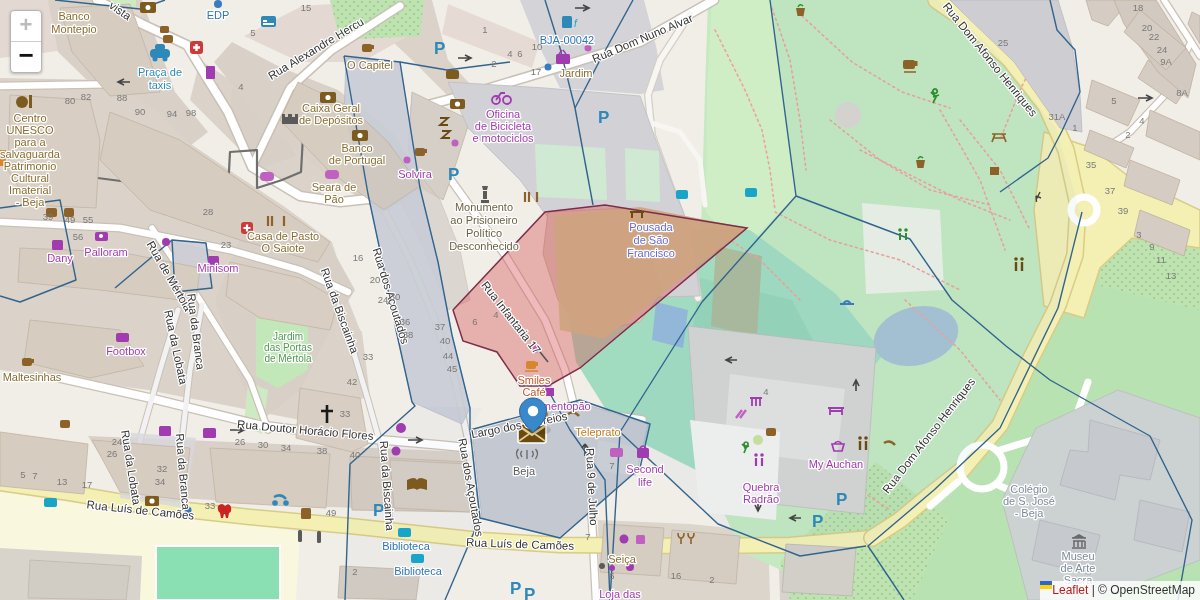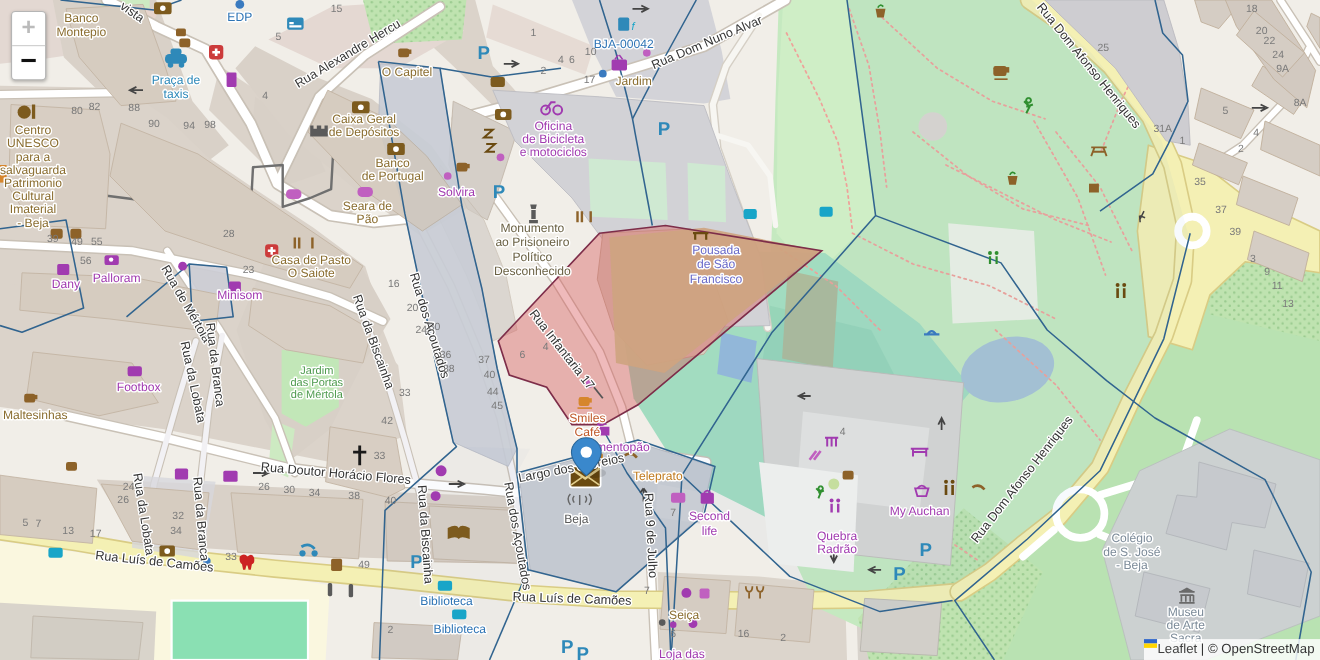--- a/index.html
+++ b/index.html
@@ -2,21 +2,21 @@
 <html><head>
 <meta charset="utf-8">
 <style>
 html,body{margin:0;padding:0;background:#fff}
 #map{position:relative;width:1200px;height:600px;overflow:hidden;background:#f1eee8;font-family:"Liberation Sans",sans-serif}
 #map svg{position:absolute;left:0;top:0}
 .zctl{position:absolute;left:10px;top:10px;width:30px;background:#fff;border:1px solid #b5b5b5;border-radius:4px;box-shadow:0 1px 3px rgba(0,0,0,.25);z-index:50}
 .zctl .zin{height:30px;line-height:28px;text-align:center;font-size:22px;color:#bbb;border-bottom:1px solid #ccc;font-weight:bold}
 .zctl .zout{height:30px;line-height:26px;text-align:center;font-size:26px;color:#111;font-weight:bold}
 .attr{position:absolute;right:0;bottom:0;background:rgba(255,255,255,.82);font-size:12px;color:#333;padding:2px 5px 3px 12px;z-index:50;line-height:14px;white-space:nowrap}
-.attr a{color:#404040;text-decoration:none}
+.attr a{color:#b91c1c;text-decoration:none}
 .flag{display:inline-block;width:12px;height:8px;margin-right:3px}
 </style>
 </head>
 <body>
 <div id="map">
 <svg width="1200" height="600" viewBox="0 0 1200 600">
 <defs>
 <pattern id="dots" width="8" height="8" patternUnits="userSpaceOnUse">
           <rect width="8" height="8" fill="#bfe3b0"></rect>
           <circle cx="2" cy="2" r="1.1" fill="#9acb8f"></circle>

